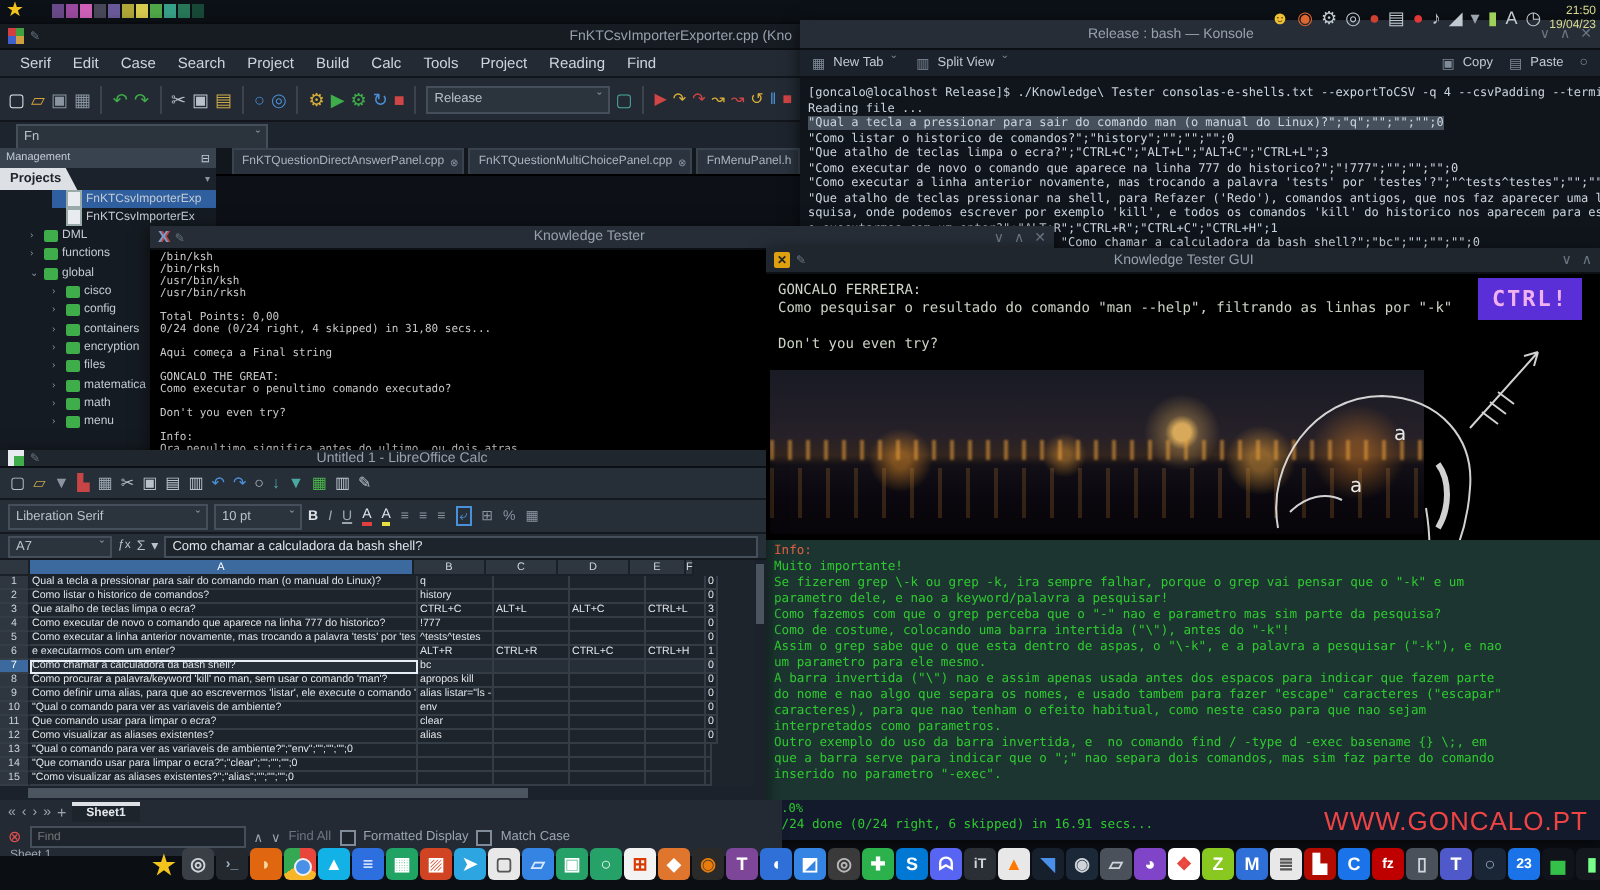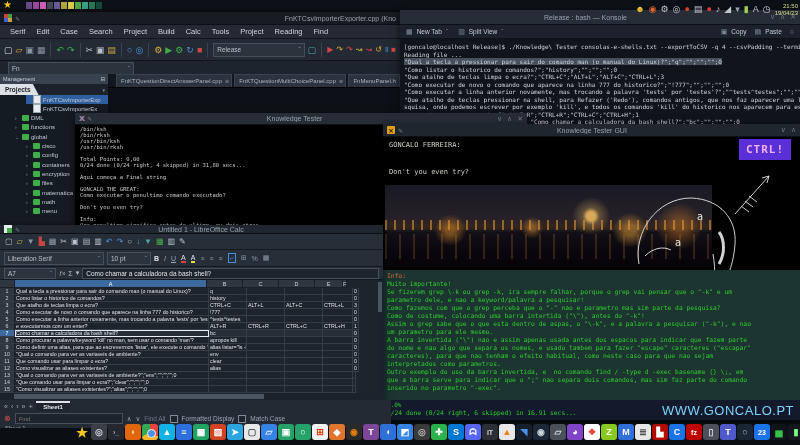--- a/index.html
+++ b/index.html
@@ -107,21 +107,21 @@
   .sketch{position:absolute;left:0;top:12px;pointer-events:none;}
   .infoblock{position:absolute;left:0;top:146px;width:417px;height:130px;background:#1c3531;}
   .iline{position:absolute;left:4px;font-size:6.3px;line-height:8px;color:#2fca2f;
          white-space:pre;font-family:"DejaVu Sans Mono",monospace;}
   .iline.accent{color:#e0603f;}
   .gstatus{position:absolute;left:0;top:276px;width:417px;height:20px;background:#121a2c;}
   .gprog{position:absolute;left:4px;top:1px;font-size:6px;color:#2fca2f;
          font-family:"DejaVu Sans Mono",monospace;}
   .gdone{position:absolute;left:4px;top:9px;font-size:6.3px;color:#2fca2f;
          font-family:"DejaVu Sans Mono",monospace;}
-  .wm{position:absolute;right:6px;top:3px;font-size:13px;color:#7dd3fc;letter-spacing:.5px;}
+  .wm{position:absolute;right:6px;top:3px;font-size:13px;color:#ef4444;letter-spacing:.5px;}
   
   .calc{left:0;top:225px;width:383px;height:203px;background:#232a33;z-index:5;}
   .calcicon{width:8px;height:8px;background:#e8ecef;position:relative;}
   .calcicon i{position:absolute;right:0;bottom:0;width:5px;height:5px;background:#3fae4a;}
   .ctools{height:15px;display:flex;align-items:center;gap:4px;padding:0 5px;font-size:8px;
           background:#262e38;border-bottom:1px solid #141920;}
   .cfmt{height:16px;display:flex;align-items:center;gap:3px;padding:0 4px;font-size:7px;
         background:#262e38;border-bottom:1px solid #141920;}
   .fbtn{color:#b9c2cb;font-size:8px;}
   .fbar{height:12px;display:flex;align-items:center;gap:3px;padding:0 4px;background:#262e38;
@@ -466,20 +466,21 @@
     <div class="tbar gui-title">
       <div class="guiicon">✕</div>
       <span class="pin">✎</span>
       <div class="ttl">Knowledge Tester GUI</div>
       <div class="wctl">
           <span>∨</span>
           <span>∧</span>
         </div>
     </div>
     <div class="gline" style="top:17px;color:#cdd3c6">GONCALO FERREIRA:</div>
+    <div class="gline" style="top:26px">Como pesquisar o resultado do comando "man --help", filtrando as linhas por "-k"</div>
     <div class="gline" style="top:44px">Don't you even try?</div>
     <div class="next">CTRL!</div>
     <div class="photo">
       <div class="lights"></div>
       <div class="refl"></div>
     </div>
     <svg class="sketch" width="417" height="284" viewBox="0 0 417 284">
       <g stroke="#e8e8e8" stroke-width="1" fill="none" opacity="0.9">
 
         <path d="M352,78 L386,40 M386,40 l-7,2 M386,40 l-2,7 M358,70 l8,6 M362,65 l8,6 M366,60 l8,6"></path>

